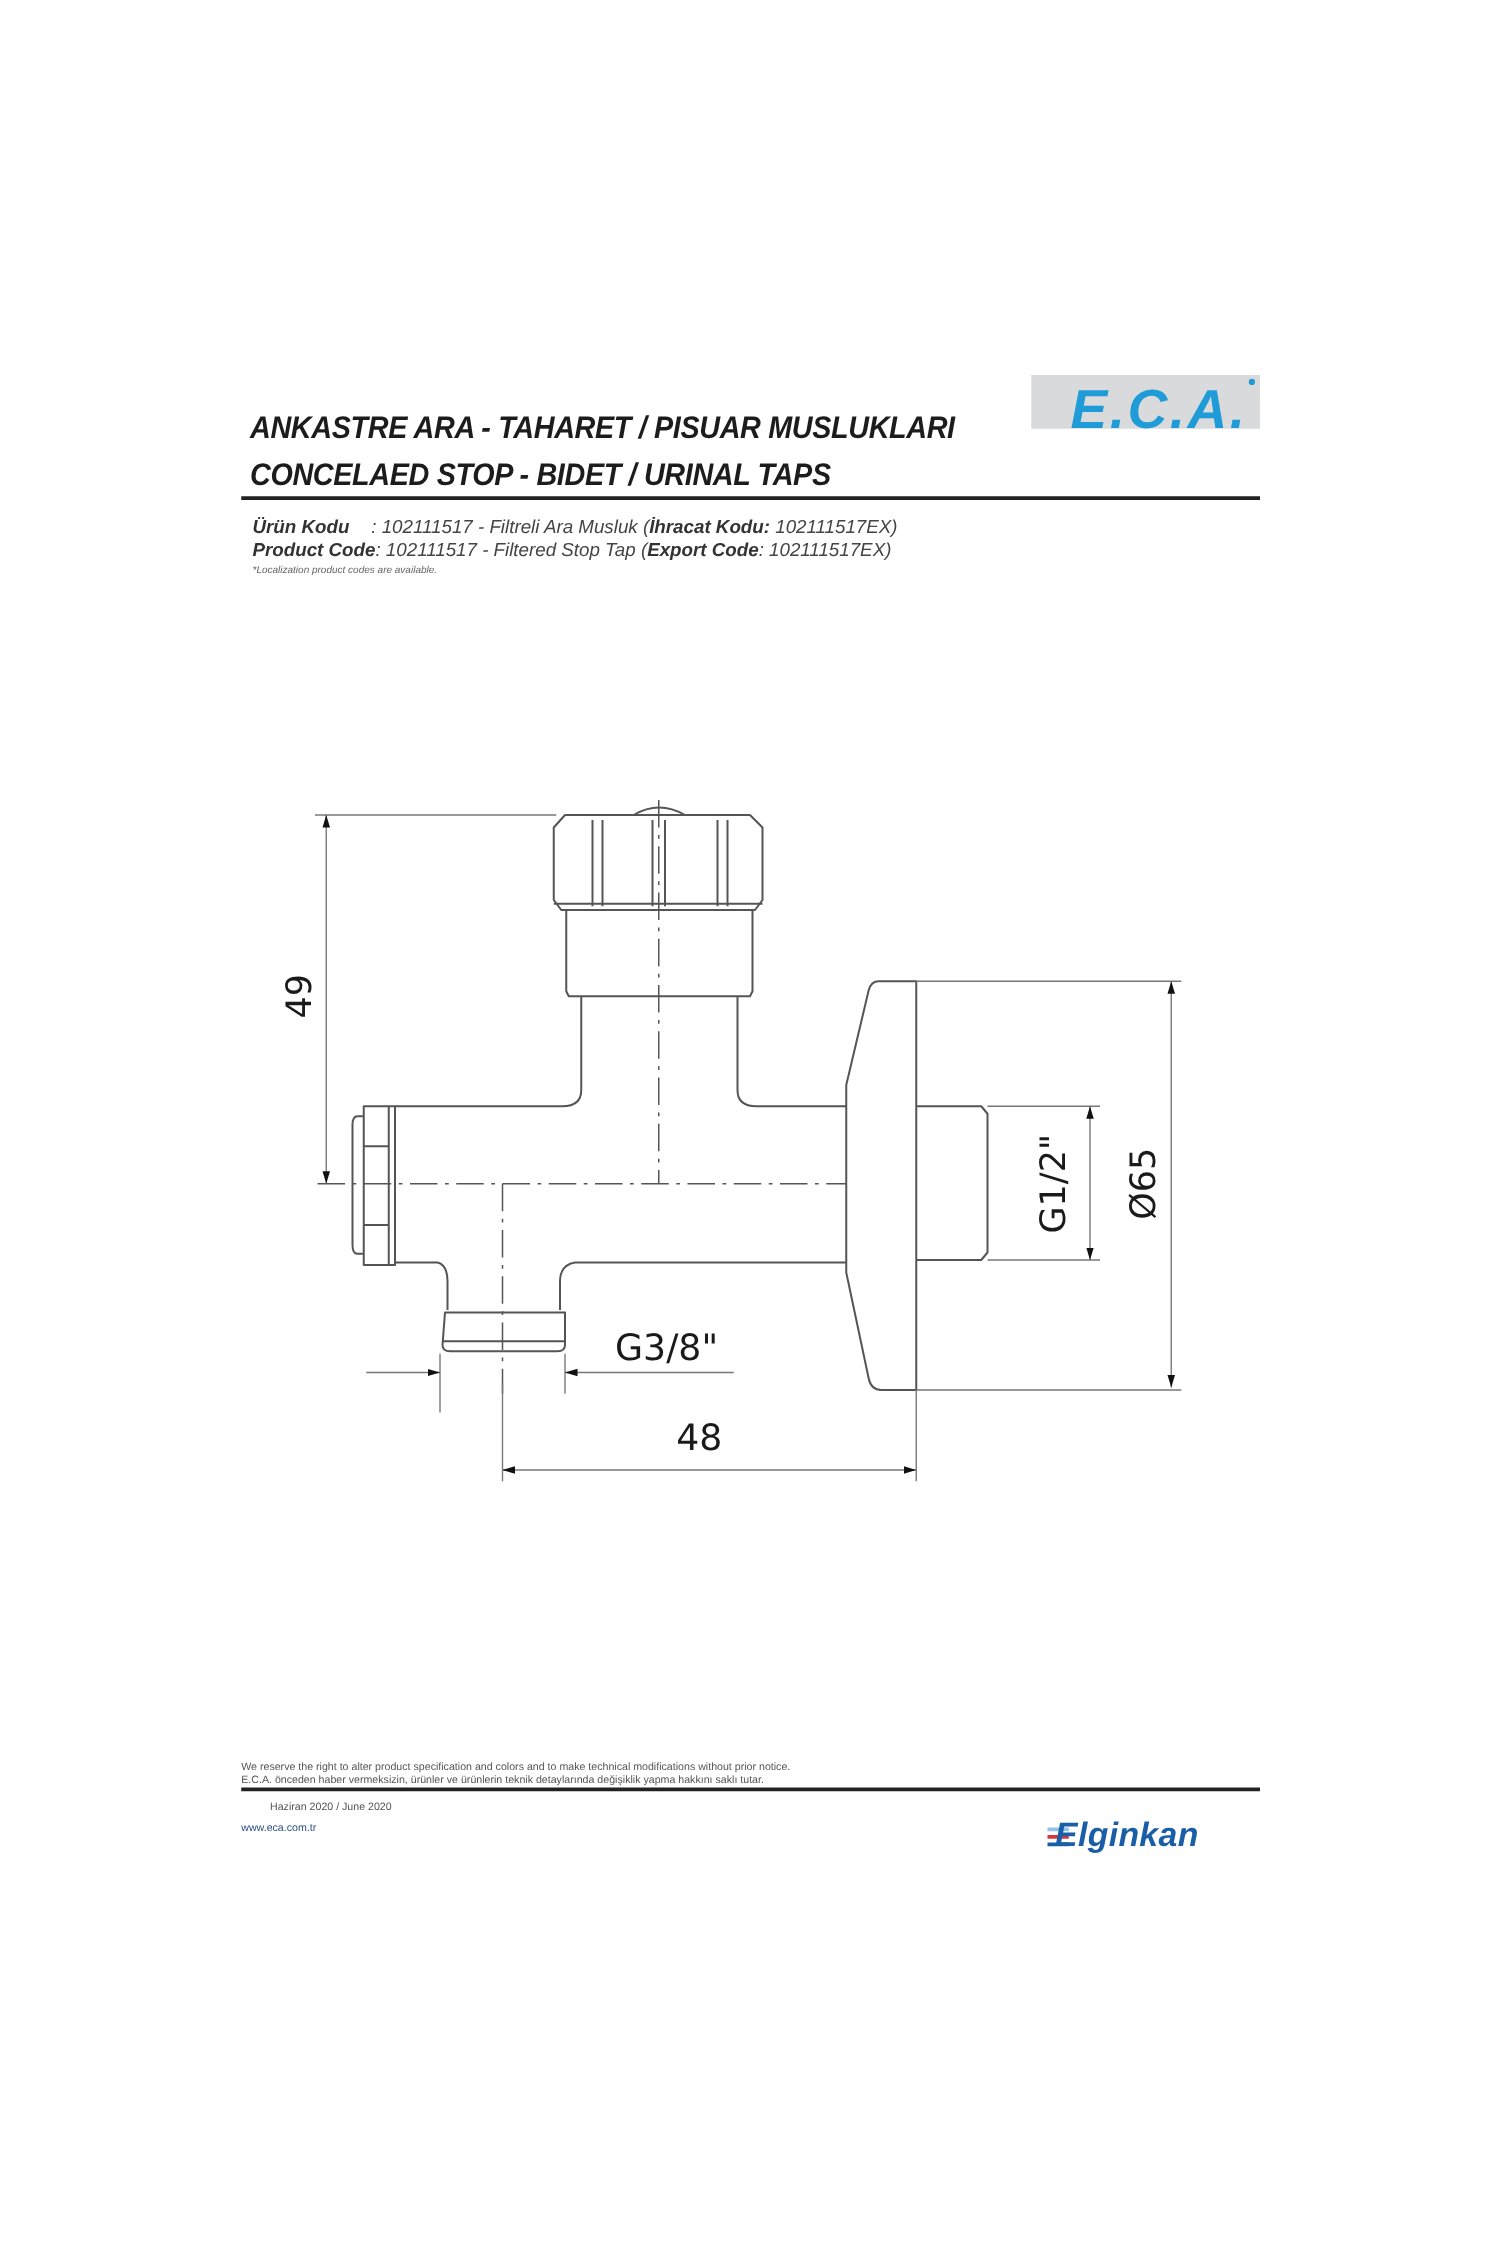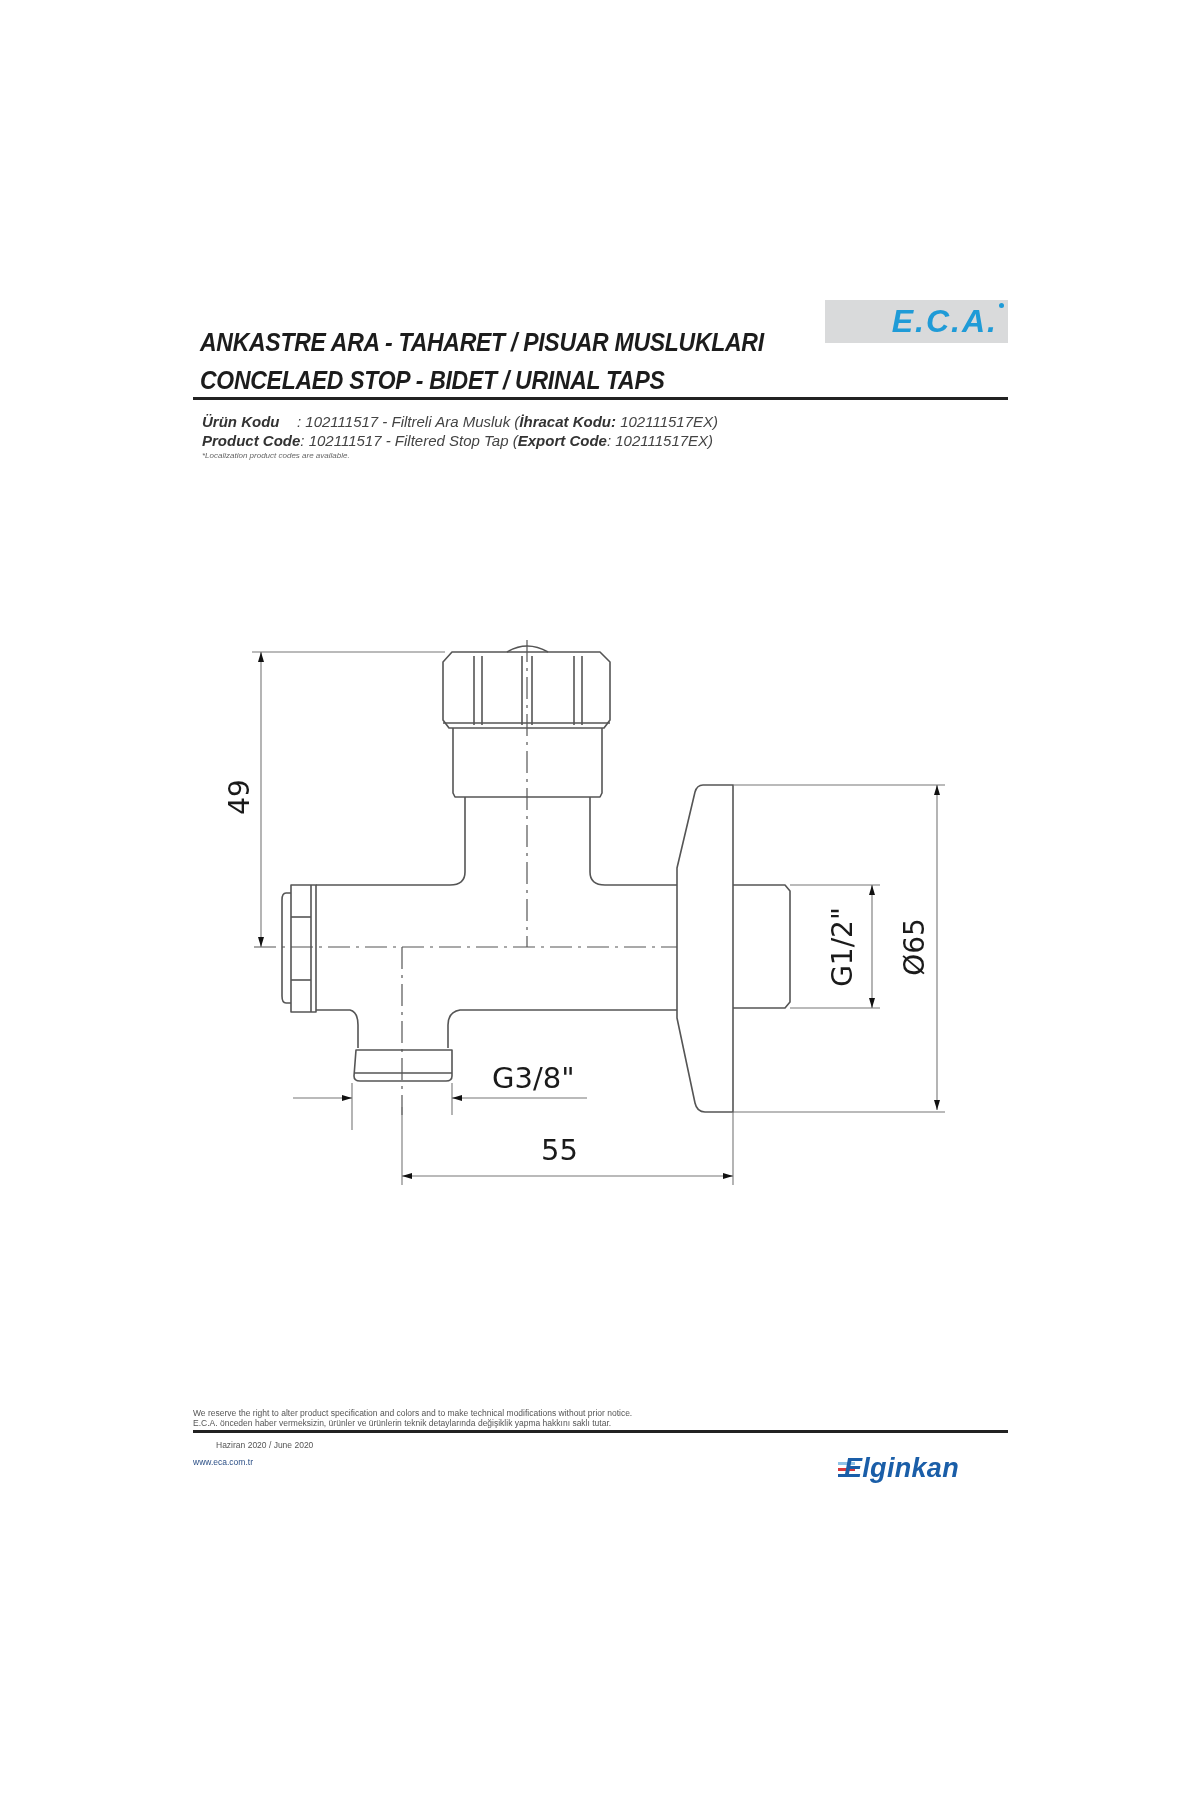--- a/index.html
+++ b/index.html
@@ -3,21 +3,21 @@
 <meta charset="utf-8">
 <style>
   html, body { margin: 0; padding: 0; background: #ffffff; }
   body { width: 1200px; height: 1800px; position: relative; overflow: hidden; font-family: "Liberation Sans", sans-serif; color: #1a1a1a; }
   .abs { position: absolute; }
   .title { left: 200px; font-size: 25px; font-weight: bold; font-style: italic; letter-spacing: -0.3px; color: #1c1c1c; white-space: nowrap; transform: scaleX(0.92); transform-origin: left center; }
   .t1 { top: 328px; }
   .t2 { top: 366px; }
   .rule { left: 193px; width: 815px; height: 3px; background: #222; }
   .logo-eca { left: 825px; top: 300px; width: 183px; height: 43px; background: #d9dadb; }
-  .logo-eca span { position: absolute; right: 10px; top: 3px; font-size: 32px; font-weight: bold; font-style: italic; color: #1f9bd7; letter-spacing: 2px; }
+  .logo-eca span { position: absolute; right: 10px; top: 3px; font-size: 44px; font-weight: bold; font-style: italic; color: #1f9bd7; letter-spacing: 2px; }
   .logo-eca sup { position: absolute; right: 4px; top: 3px; width: 5px; height: 5px; border-radius: 50%; background: #1f9bd7; }
   .meta { left: 202px; font-size: 15px; font-style: italic; color: #444; white-space: nowrap; }
   .meta b { color: #333; }
   .m1 { top: 413px; }
   .m2 { top: 432px; }
   .m3 { top: 451px; font-size: 8px; color: #666; }
   .code-label { display: inline-block; width: 95px; }
   .foot { left: 193px; font-size: 8.5px; color: #555; white-space: nowrap; }
   .f1 { top: 1440px; padding-left: 23px; }
   .f2 { top: 1457px; color: #2b4f86; font-weight: normal; }
@@ -115,21 +115,21 @@
     <line x1="872" y1="885" x2="872" y2="1008" marker-start="url(#arr)" marker-end="url(#arr)"></line>
 
     <line x1="733" y1="785" x2="945" y2="785"></line>
     <line x1="733" y1="1112" x2="945" y2="1112"></line>
     <line x1="937" y1="785" x2="937" y2="1110" marker-start="url(#arr)" marker-end="url(#arr)"></line>
   </g>
 </svg>
 
 <div class="abs" style="left:210px; top:782px; width:60px; height:30px; transform:rotate(-90deg); font-family:'DejaVu Sans',sans-serif; font-size:28px; text-align:center; line-height:30px;">49</div>
 <div class="abs" style="left:492px; top:1062px; font-family:'DejaVu Sans',sans-serif; font-size:29px; line-height:32px; white-space:nowrap;">G3/8"</div>
-<div class="abs" style="left:541px; top:1133px; font-family:'DejaVu Sans',sans-serif; font-size:29px; line-height:34px;">55</div>
+<div class="abs" style="left:541px; top:1133px; font-family:'DejaVu Sans',sans-serif; font-size:29px; line-height:34px;">48</div>
 <div class="abs" style="left:798px; top:930px; width:90px; height:34px; transform:rotate(-90deg); font-family:'DejaVu Sans',sans-serif; font-size:28px; text-align:center; line-height:34px; white-space:nowrap;">G1/2"</div>
 <div class="abs" style="left:875px; top:930px; width:80px; height:34px; transform:rotate(-90deg); font-family:'DejaVu Sans',sans-serif; font-size:28px; text-align:center; line-height:34px; white-space:nowrap;">Ø65</div>
 
 <div class="abs rule" style="top:1430px;"></div>
 <div class="abs foot f1">Haziran 2020 / June 2020</div>
 <div class="abs foot f2">www.eca.com.tr</div>
 <div class="abs foot f3">E.C.A. önceden haber vermeksizin, ürünler ve ürünlerin teknik detaylarında değişiklik yapma hakkını saklı tutar.</div>
 <div class="abs foot f4">We reserve the right to alter product specification and colors and to make technical modifications without prior notice.</div>
 
 <div class="abs logo-elg">

